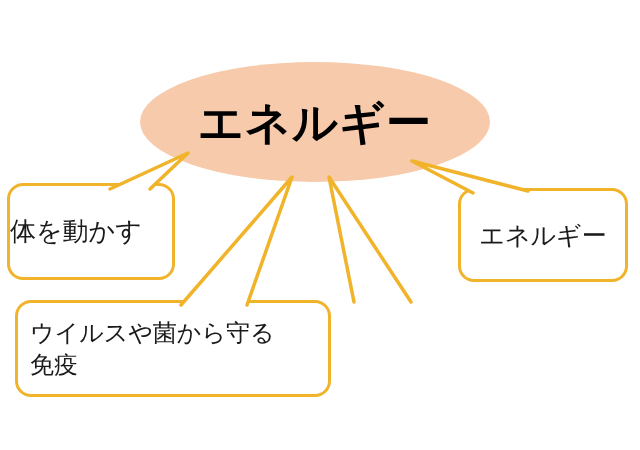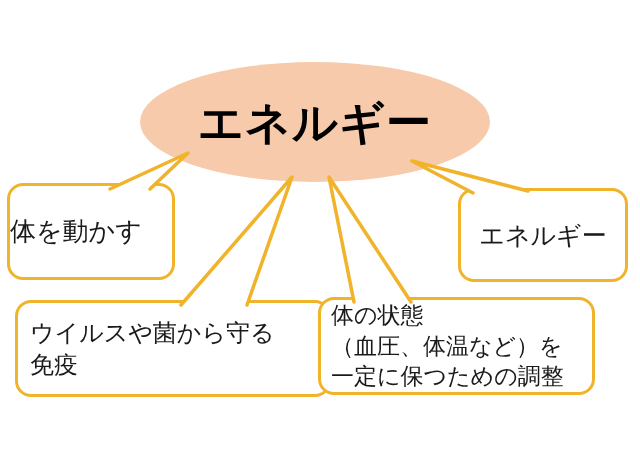--- a/index.html
+++ b/index.html
@@ -74,25 +74,20 @@
 
   <div class="callout tr">
     <div class="callout-text">エネルギー</div>
   </div>
 
   <div class="callout bl">
     <div class="callout-text">ウイルスや菌から守る
 免疫</div>
   </div>
 
-  <div class="callout bm">
-    <div class="callout-text">体の状態
-（血圧、体温など）を
-一定に保つための調整</div>
-  </div>
 
   <svg class="layer tails" viewBox="0 0 640 450" aria-hidden="true">
     <g fill="#ffffff" stroke="#F0B32A" stroke-width="3.5" stroke-linejoin="round" stroke-linecap="round">
       <path d="M 110 189 L 188 153 L 150 189" stroke="#F0B32A"></path>
       <path d="M 473 193 L 412 161 L 528 191" stroke="#F0B32A"></path>
       <path d="M 181 305 L 292 177 L 247 305" stroke="#F0B32A"></path>
       <path d="M 354 302 L 329 177 L 411 302" stroke="#F0B32A"></path>
     </g>
   </svg>
 

